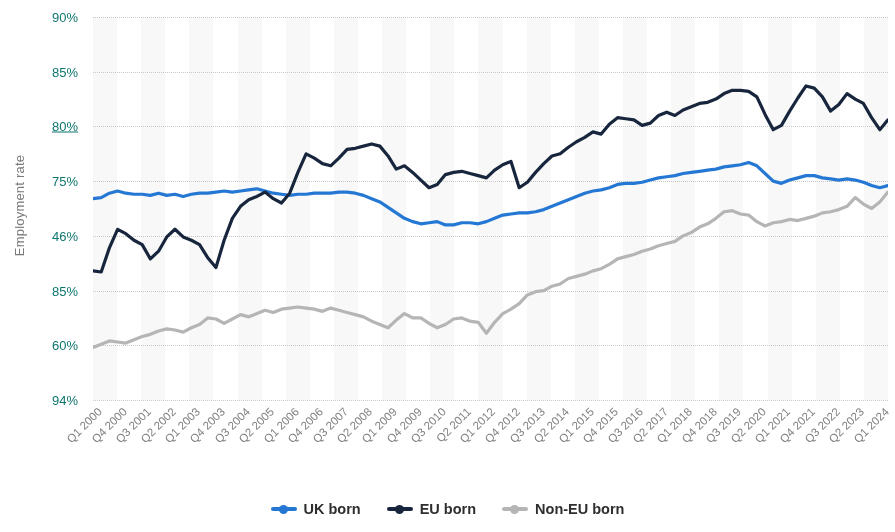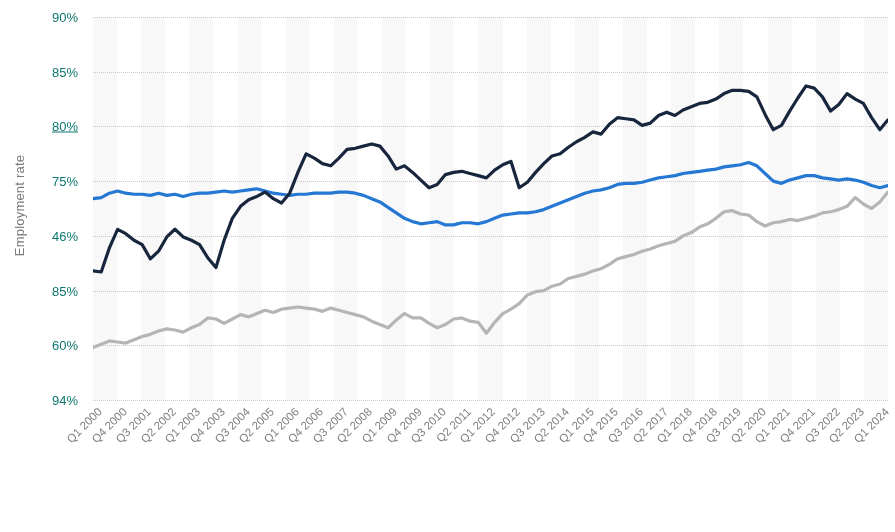--- a/index.html
+++ b/index.html
@@ -230,14 +230,37 @@
       <div class="xtick" style="left: 562.691px; width: 56px;">Q4 2018</div>
       <div class="xtick" style="left: 587.278px; width: 56px;">Q3 2019</div>
       <div class="xtick" style="left: 611.866px; width: 56px;">Q2 2020</div>
       <div class="xtick" style="left: 636.454px; width: 56px;">Q1 2021</div>
       <div class="xtick" style="left: 661.041px; width: 56px;">Q4 2021</div>
       <div class="xtick" style="left: 685.629px; width: 56px;">Q3 2022</div>
       <div class="xtick" style="left: 710.216px; width: 56px;">Q2 2023</div>
       <div class="xtick" style="left: 734.804px; width: 56px;">Q1 2024</div>
     </div>
 
+  <div id="legend">
+      <div class="legend-item">
+        <span class="legend-marker">
+          <span class="bar" style="background: rgb(36, 120, 212);"></span>
+          <span class="dot" style="background: rgb(36, 120, 212);"></span>
+        </span>
+        <span>UK born</span>
+      </div>
+      <div class="legend-item">
+        <span class="legend-marker">
+          <span class="bar" style="background: rgb(23, 38, 61);"></span>
+          <span class="dot" style="background: rgb(23, 38, 61);"></span>
+        </span>
+        <span>EU born</span>
+      </div>
+      <div class="legend-item">
+        <span class="legend-marker">
+          <span class="bar" style="background: rgb(181, 181, 181);"></span>
+          <span class="dot" style="background: rgb(181, 181, 181);"></span>
+        </span>
+        <span>Non-EU born</span>
+      </div>
+    </div>
 
 </div>
 
 </body></html>

